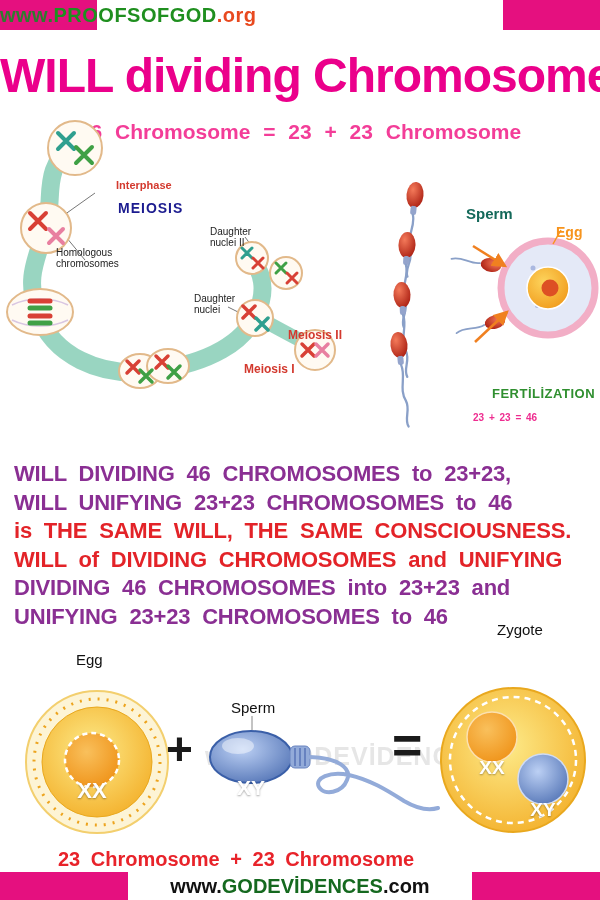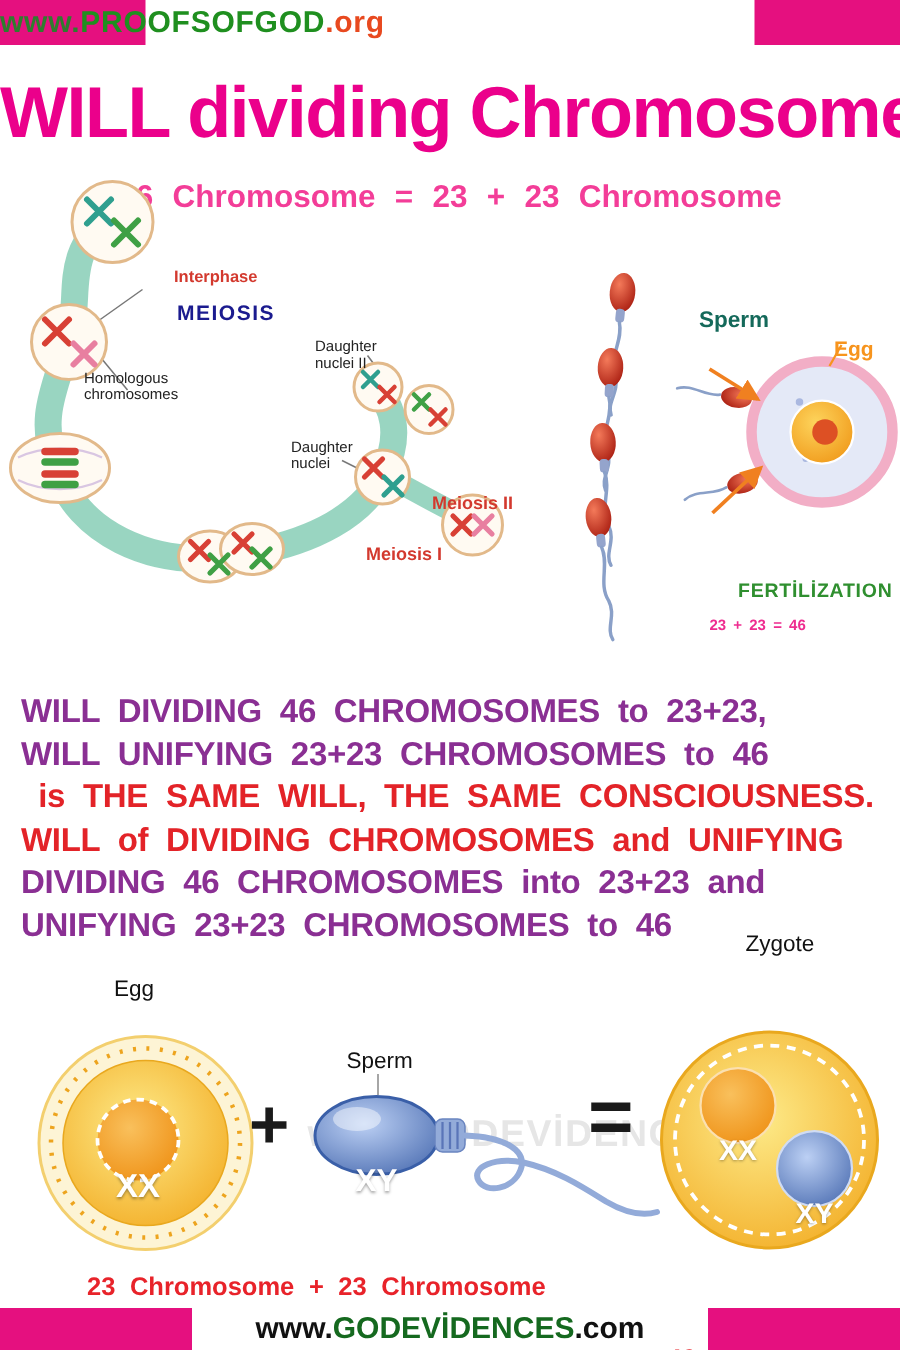--- a/index.html
+++ b/index.html
@@ -37,21 +37,21 @@
   #zygote-label{left:497px;top:621px;}
   #plus{left:166px;top:722px;font-size:46px;font-weight:bold;color:#1a1a1a;}
   #equals{left:392px;top:715px;font-size:52px;font-weight:bold;color:#1a1a1a;}
   #watermark{left:205px;top:742px;font-size:25px;font-weight:bold;color:rgba(100,100,100,0.16);letter-spacing:1px;}
   .chrom{position:absolute;width:60px;text-align:center;font-weight:bold;color:#fff;
          text-shadow:0 1px 2px rgba(0,0,0,.35);margin-top:31px;}
   #egg-xx{left:62px;top:747px;font-size:22px;}
   #sperm-xy{left:221px;top:745px;font-size:21px;}
   #zyg-xx{left:462px;top:726px;font-size:19px;}
   #zyg-xy{left:513px;top:768px;font-size:19px;}
-  .caption{position:absolute;font-size:17px;font-weight:bold;color:#e8232a;word-spacing:5px;}
+  .caption{position:absolute;font-size:20px;font-weight:bold;color:#e8232a;word-spacing:5px;}
   #caption-left{left:58px;top:848px;}
   #caption-right{left:445px;top:848px;margin-top:48px;}
   #bottom-url{left:0;top:875px;width:100%;text-align:center;font-size:20px;font-weight:bold;}
   svg{position:absolute;}
   #meiosis-svg{left:0;top:115px;}
   #fert-svg{left:355px;top:170px;}
   #bottom-svg{left:0;top:640px;}
 </style>
 </head>
 <body>
@@ -203,21 +203,21 @@
   </svg>
 
   <div class="abs" id="sperm-label">Sperm</div>
   <div class="abs" id="egg-label">Egg</div>
   <div class="abs" id="fert-label">FERTİLİZATION</div>
   <div class="abs" id="fert-eq">23 + 23 = 46</div>
 
   <div class="abs" id="message">
       <div style="color: rgb(138, 47, 147);">WILL DIVIDING 46 CHROMOSOMES to 23+23,</div>
       <div style="color: rgb(138, 47, 147);">WILL UNIFYING 23+23 CHROMOSOMES to 46</div>
-      <div style="color: rgb(227, 35, 40); text-align: center;">is THE SAME WILL, THE SAME CONSCIOUSNESS.</div>
+      <div style="color: rgb(227, 35, 40);">is THE SAME WILL, THE SAME CONSCIOUSNESS.</div>
       <div style="color: rgb(227, 35, 40);">WILL of DIVIDING CHROMOSOMES and UNIFYING</div>
       <div style="color: rgb(138, 47, 147);">DIVIDING 46 CHROMOSOMES into 23+23 and</div>
       <div style="color: rgb(138, 47, 147);">UNIFYING 23+23 CHROMOSOMES to 46</div>
     </div>
 
   <div class="abs" id="watermark">www.GODEVİDENCES.com</div>
 
   <svg id="bottom-svg" width="600" height="220" viewBox="0 0 600 220">
     <defs>
       <radialGradient id="gGold" cx="45%" cy="40%" r="75%">

